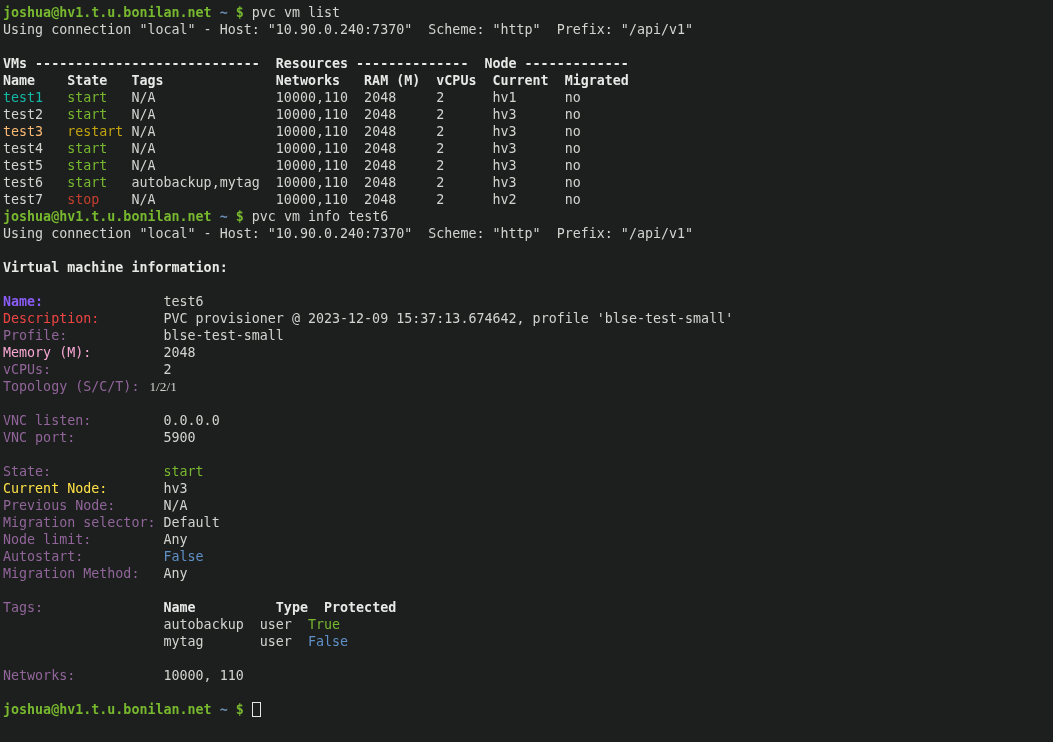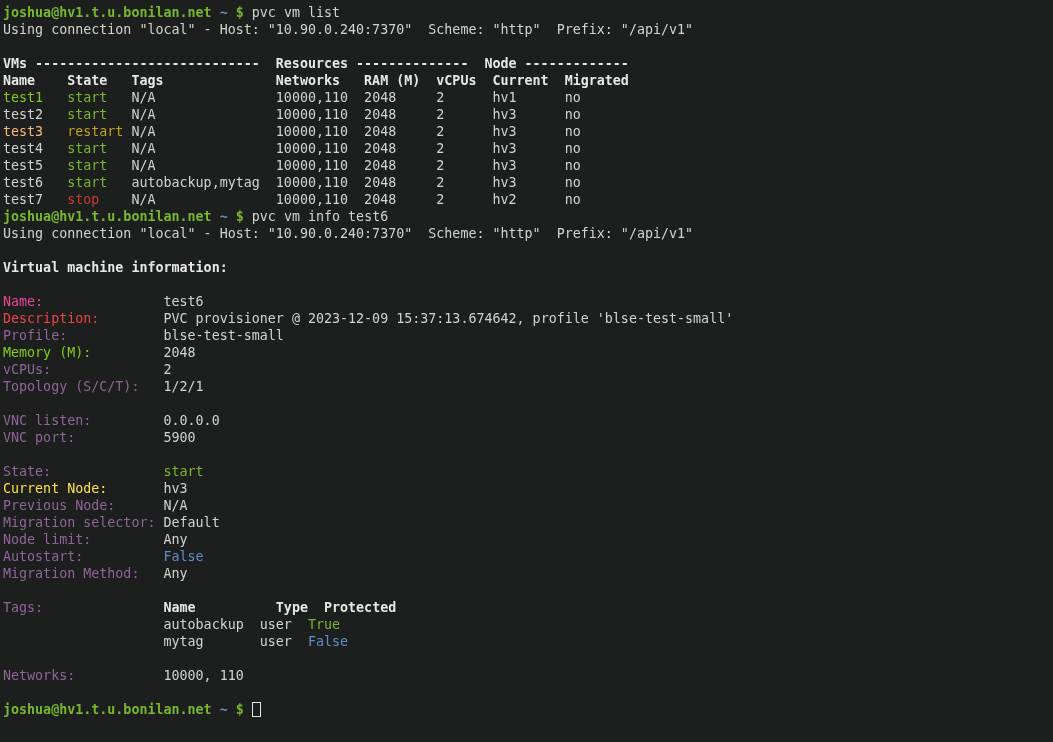--- a/index.html
+++ b/index.html
@@ -36,38 +36,38 @@
 </head>
 <body style="background: rgb(28, 31, 30);">
 
 <div class="terminal">
   <div id="term-lines">
       <div class="line"><span style="color: rgb(120, 184, 47); font-weight: 700;">joshua@hv1.t.u.bonilan.net</span><span style="color: rgb(210, 212, 208);"> </span><span style="color: rgb(109, 144, 181); font-weight: 700;">~</span><span style="color: rgb(210, 212, 208);"> </span><span style="color: rgb(120, 184, 47); font-weight: 700;">$</span><span style="color: rgb(210, 212, 208);"> pvc vm list</span></div>
       <div class="line"><span style="color: rgb(210, 212, 208);">Using connection "local" - Host: "10.90.0.240:7370"  Scheme: "http"  Prefix: "/api/v1"</span></div>
       <div class="line"></div>
       <div class="line"><span style="color: rgb(232, 232, 230); font-weight: 700;">VMs ----------------------------  Resources --------------  Node -------------</span></div>
       <div class="line"><span style="color: rgb(232, 232, 230); font-weight: 700;">Name    State   Tags              Networks   RAM (M)  vCPUs  Current  Migrated</span></div>
-      <div class="line"><span style="color: #84cc16; margin-top: 8px;">test1   </span><span style="color: rgb(120, 184, 47);">start</span><span style="color: rgb(210, 212, 208);">   N/A               10000,110  2048     2      hv1      no</span></div>
+      <div class="line"><span style="color: #14b8a6; margin-top: 8px;">test1   </span><span style="color: rgb(120, 184, 47);">start</span><span style="color: rgb(210, 212, 208);">   N/A               10000,110  2048     2      hv1      no</span></div>
       <div class="line"><span style="color: rgb(210, 212, 208);">test2   </span><span style="color: rgb(120, 184, 47);">start</span><span style="color: rgb(210, 212, 208);">   N/A               10000,110  2048     2      hv3      no</span></div>
       <div class="line"><span style="color: #fdba74;">test3   </span><span style="color: rgb(194, 163, 15);">restart</span><span style="color: rgb(210, 212, 208);"> N/A               10000,110  2048     2      hv3      no</span></div>
       <div class="line"><span style="color: rgb(210, 212, 208);">test4   </span><span style="color: rgb(120, 184, 47);">start</span><span style="color: rgb(210, 212, 208);">   N/A               10000,110  2048     2      hv3      no</span></div>
       <div class="line"><span style="color: rgb(210, 212, 208);">test5   </span><span style="color: rgb(120, 184, 47);">start</span><span style="color: rgb(210, 212, 208);">   N/A               10000,110  2048     2      hv3      no</span></div>
       <div class="line"><span style="color: rgb(210, 212, 208);">test6   </span><span style="color: rgb(120, 184, 47);">start</span><span style="color: rgb(210, 212, 208);">   autobackup,mytag  10000,110  2048     2      hv3      no</span></div>
       <div class="line"><span style="color: rgb(210, 212, 208);">test7   </span><span style="color: rgb(197, 63, 46);">stop</span><span style="color: rgb(210, 212, 208);">    N/A               10000,110  2048     2      hv2      no</span></div>
       <div class="line"><span style="color: rgb(120, 184, 47); font-weight: 700;">joshua@hv1.t.u.bonilan.net</span><span style="color: rgb(210, 212, 208);"> </span><span style="color: rgb(109, 144, 181); font-weight: 700;">~</span><span style="color: rgb(210, 212, 208);"> </span><span style="color: rgb(120, 184, 47); font-weight: 700;">$</span><span style="color: rgb(210, 212, 208);"> pvc vm info test6</span></div>
       <div class="line"><span style="color: rgb(210, 212, 208);">Using connection "local" - Host: "10.90.0.240:7370"  Scheme: "http"  Prefix: "/api/v1"</span></div>
       <div class="line"></div>
       <div class="line"><span style="color: rgb(232, 232, 230); font-weight: 700;">Virtual machine information:</span></div>
       <div class="line"></div>
-      <div class="line"><span style="color: #ec4899;">Name:</span><span style="color: rgb(210, 212, 208);">               test6</span></div>
+      <div class="line"><span style="color: #8b5cf6; font-weight: bold;">Name:</span><span style="color: rgb(210, 212, 208);">               test6</span></div>
       <div class="line"><span style="color: #ef4444;">Description:</span><span style="color: rgb(210, 212, 208);">        PVC provisioner @ 2023-12-09 15:37:13.674642, profile 'blse-test-small'</span></div>
       <div class="line"><span style="color: rgb(145, 101, 154);">Profile:</span><span style="color: rgb(210, 212, 208);">            blse-test-small</span></div>
-      <div class="line"><span style="color: #84cc16; margin-top: 42px;">Memory (M):</span><span style="color: rgb(210, 212, 208);">         2048</span></div>
+      <div class="line"><span style="color: #f9a8d4; margin-top: 42px;">Memory (M):</span><span style="color: rgb(210, 212, 208);">         2048</span></div>
       <div class="line"><span style="color: rgb(145, 101, 154);">vCPUs:</span><span style="color: rgb(210, 212, 208);">              2</span></div>
-      <div class="line"><span style="color: rgb(145, 101, 154);">Topology (S/C/T):</span><span style="color: rgb(210, 212, 208);">   1/2/1</span></div>
+      <div class="line"><span style="color: rgb(145, 101, 154);">Topology (S/C/T):</span><span style="color: rgb(210, 212, 208); font-family: Liberation Serif, serif;">   1/2/1</span></div>
       <div class="line"></div>
       <div class="line"><span style="color: rgb(145, 101, 154);">VNC listen:</span><span style="color: rgb(210, 212, 208);">         0.0.0.0</span></div>
       <div class="line"><span style="color: rgb(145, 101, 154);">VNC port:</span><span style="color: rgb(210, 212, 208);">           5900</span></div>
       <div class="line"></div>
       <div class="line"><span style="color: rgb(145, 101, 154);">State:</span><span style="color: rgb(210, 212, 208);">              </span><span style="color: rgb(120, 184, 47);">start</span></div>
       <div class="line"><span style="color: #fde047;">Current Node:</span><span style="color: rgb(210, 212, 208);">       hv3</span></div>
       <div class="line"><span style="color: rgb(145, 101, 154);">Previous Node:</span><span style="color: rgb(210, 212, 208);">      N/A</span></div>
       <div class="line"><span style="color: rgb(145, 101, 154);">Migration selector:</span><span style="color: rgb(210, 212, 208);"> Default</span></div>
       <div class="line"><span style="color: rgb(145, 101, 154);">Node limit:</span><span style="color: rgb(210, 212, 208);">         Any</span></div>
       <div class="line"><span style="color: rgb(145, 101, 154);">Autostart:</span><span style="color: rgb(210, 212, 208);">          </span><span style="color: rgb(96, 144, 200);">False</span></div>

